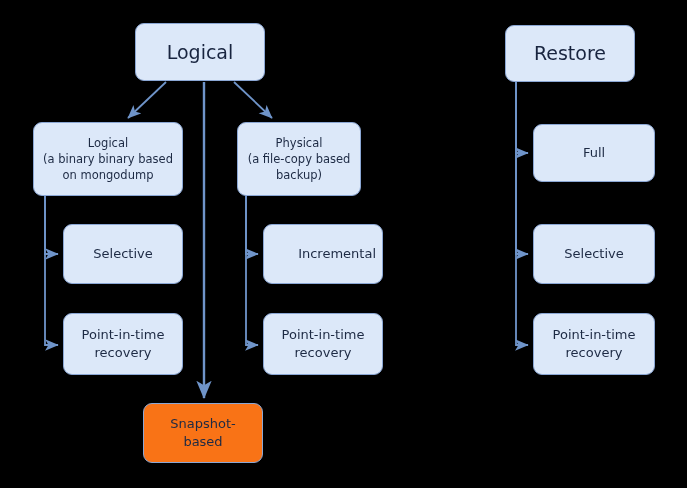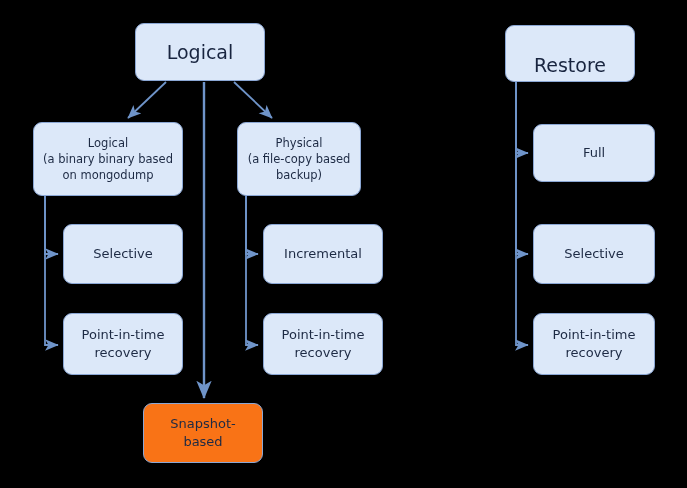--- a/index.html
+++ b/index.html
@@ -105,35 +105,35 @@
     <span class="label">Point-in-time
 recovery</span>
   </div>
 
   <div class="node branch-node" style="left: 237px; top: 122px; width: 124px; height: 74px; background: rgb(220, 232, 249); border-color: rgb(139, 167, 212); color: rgb(29, 42, 68);">
     <span class="label">Physical
 (a file-copy based
 backup)</span>
   </div>
 
-  <div class="node leaf-node" style="left: 263px; top: 224px; width: 120px; height: 60px; background: rgb(220, 232, 249); border-color: rgb(139, 167, 212); color: rgb(29, 42, 68);">
+  <div class="node leaf-node" style="left: 263px; top: 224px; width: 120px; height: 60px; background: rgb(220, 232, 249); border-color: rgb(139, 167, 212); color: rgb(29, 42, 68); text-align: right;">
     <span class="label">Incremental</span>
   </div>
 
   <div class="node leaf-node" style="left: 263px; top: 313px; width: 120px; height: 62px; background: rgb(220, 232, 249); border-color: rgb(139, 167, 212); color: rgb(29, 42, 68);">
     <span class="label">Point-in-time
 recovery</span>
   </div>
 
   <div class="node leaf-node" style="left: 143px; top: 403px; width: 120px; height: 60px; background: #f97316; border-color: rgb(139, 167, 212); color: rgb(29, 42, 68);">
     <span class="label">Snapshot-
 based</span>
   </div>
 
-  <div class="node root-node" style="left: 505px; top: 25px; width: 130px; height: 57px; background: rgb(220, 232, 249); border-color: rgb(139, 167, 212); color: rgb(24, 36, 63); align-items: flex-end;">
+  <div class="node root-node" style="left: 505px; top: 25px; width: 130px; height: 57px; background: rgb(220, 232, 249); border-color: rgb(139, 167, 212); color: rgb(24, 36, 63);">
     <span class="label">Restore</span>
   </div>
 
   <div class="node leaf-node" style="left: 533px; top: 124px; width: 122px; height: 58px; background: rgb(220, 232, 249); border-color: rgb(139, 167, 212); color: rgb(29, 42, 68);">
     <span class="label">Full</span>
   </div>
 
   <div class="node leaf-node" style="left: 533px; top: 224px; width: 122px; height: 60px; background: rgb(220, 232, 249); border-color: rgb(139, 167, 212); color: rgb(29, 42, 68);">
     <span class="label">Selective</span>
   </div>

